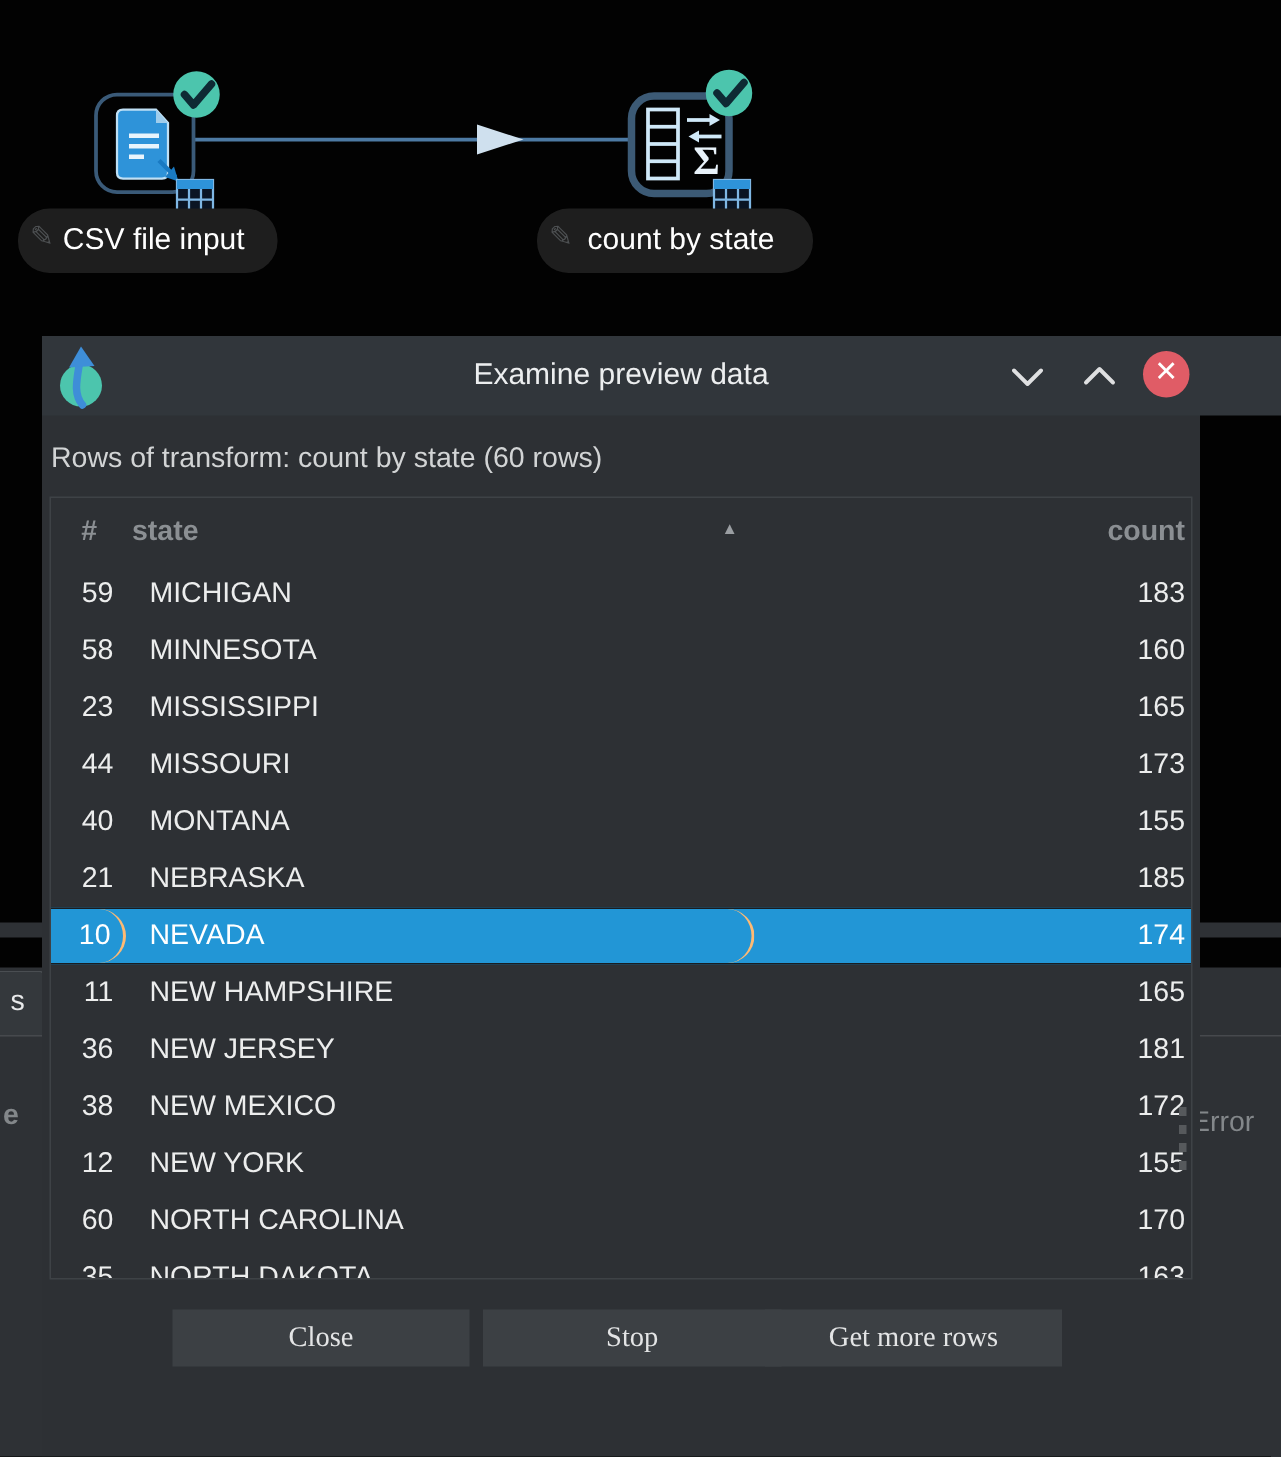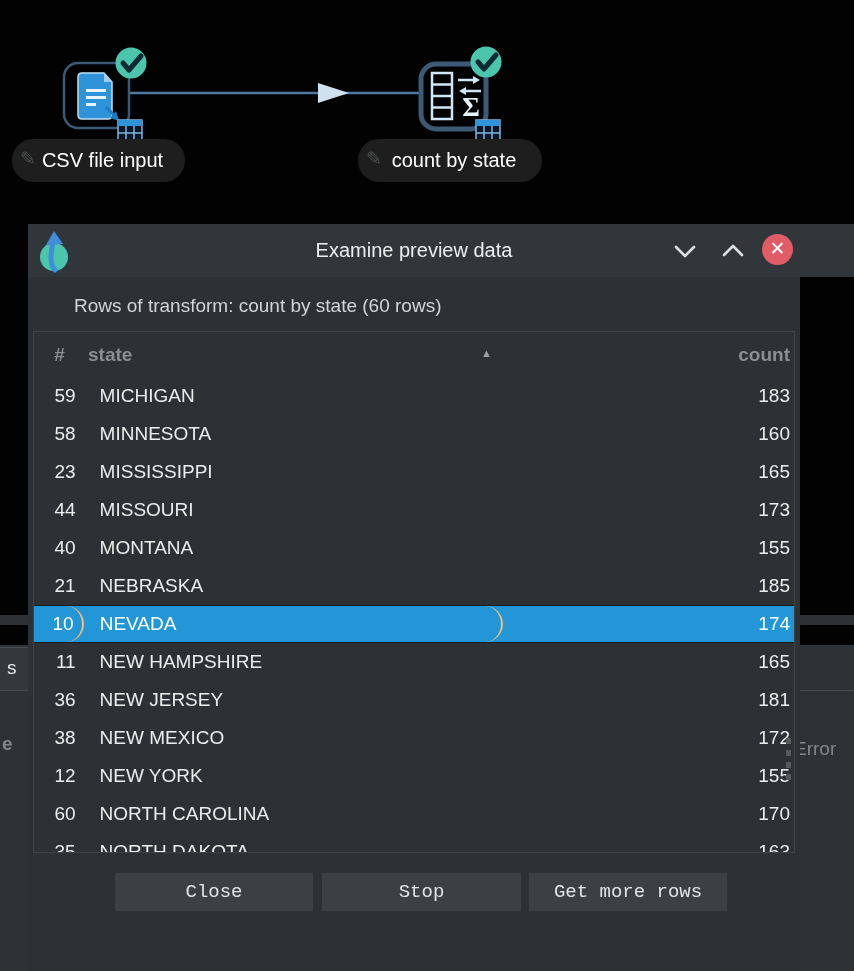--- a/index.html
+++ b/index.html
@@ -46,21 +46,21 @@
   }
   .hop-logo { position:absolute; left:10px; top:5px; }
   .win-btn { position:absolute; top:10px; width:34px; height:34px; background:transparent; border:none; cursor:pointer; }
   .btn-shade { left:640px; }
   .btn-unshade { left:688px; }
   .btn-close-win { left:732px; }
   .close-circle {
     position:absolute; left:2px; top:0px; width:31px; height:31px; border-radius:50%;
     background:#e05c66; color:#ffffff; font-size:19px; text-align:center; line-height:30px;
   }
-  .subtitle { position:absolute; left:6px; top:71px; font-size:19px; color:#d2d4d5;margin-left:40px; }
+  .subtitle { position:absolute; left:6px; top:71px; font-size:19px; color:#d2d4d5; }
 
   .ptable {
     position:absolute; left:5px; top:107px; width:762px; height:522px;
     border:1px solid #3e4246; background:#2d3034; overflow:hidden;
   }
   .thead { display:flex; height:45px; align-items:center; color:#8b8f93; font-weight:bold; font-size:19px; position:relative; }
   .th-num   { width:51px;  text-align:center; }
   .th-state { width:421px; padding-left:3px; }
   .th-count { width:288px; text-align:right; padding-right:4px; }
   .sort-arrow { position:absolute; left:447px; top:15px; font-size:11px; color:#9a9ea2; }
@@ -69,25 +69,25 @@
   .trow .c-num   { width:51px;  text-align:right; padding-right:8px; }
   .trow .c-state { width:421px; padding-left:4px; overflow:hidden; white-space:nowrap; }
   .trow .c-count { width:288px; text-align:right; padding-right:4px; }
   .trow.selected { background:#2296d6; color:#ffffff; border-top:1px solid #1a1d20; border-bottom:1px solid #1a1d20; height:38px; }
   .trow.selected .c-num, .trow.selected .c-state { border-right:2px solid #fdba74; height:100%; line-height:36px;border-radius:18px; }
   .scroll-dots { position:absolute; right:3px; top:406px; width:5px; }
   .scroll-dots i { display:block; width:5px; height:6px; margin-bottom:6px; background:#56595c; }
 
   .dlg-btn {
     position:absolute; top:649px; height:38px; background:#3c4044; border:none;
-    color:#e3e4e5; font-size:19px; font-family:Liberation Mono, monospace; cursor:pointer;text-align:center;
+    color:#e3e4e5; font-size:19px; font-family:Liberation Serif, serif; cursor:pointer;text-align:center;
   }
   .btn-close { left:87px;  width:198px; }
   .btn-stop  { left:294px; width:199px; }
-  .btn-more  { left:501px; width:198px; }
+  .btn-more  { left:482px; width:198px; }
 </style>
 </head>
 <body>
 
 <div class="screen">
 
   <div class="splitter-band"></div>
   <div class="results-panel"></div>
   <div class="bg-tab">
     <span>s</span>

